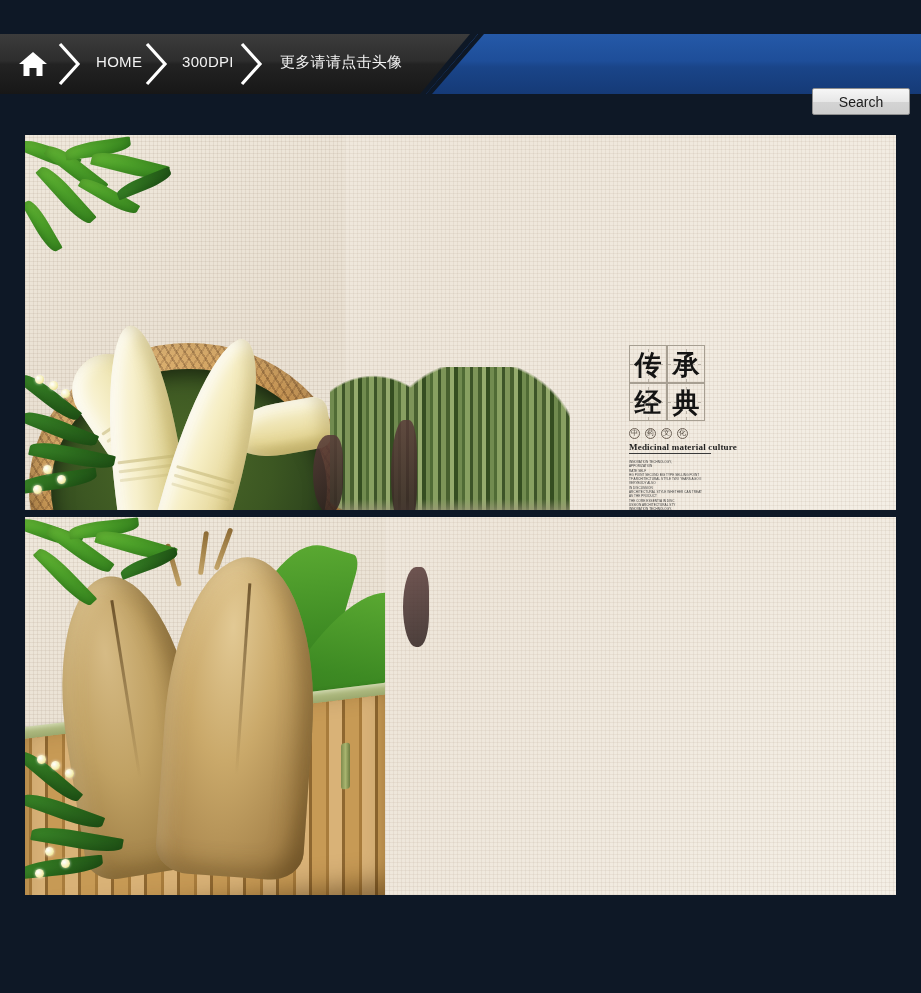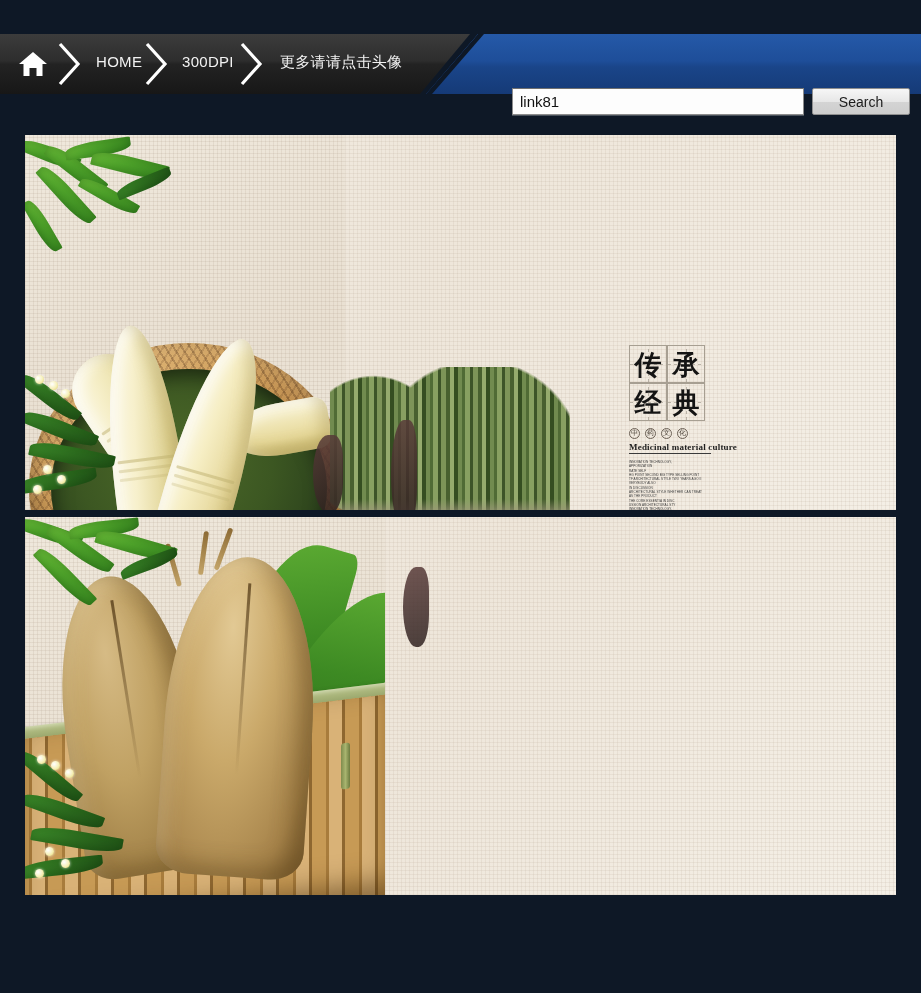--- a/index.html
+++ b/index.html
@@ -349,21 +349,20 @@
   </div>
   <div class="crumb" style="left:182px">300DPI</div>
 
   <div class="chev" style="left:238px">
     <svg width="26" height="44" viewBox="0 0 26 44">
         <path d="M4 2 L22 22 L4 42" stroke="#ffffff" stroke-width="3.2" fill="none"></path>
       </svg>
   </div>
   <div class="crumb cn" style="left:280px">更多请请点击头像</div>
 
-  <input class="search-field" type="text" value="link81" style="">
   <button class="search-btn">Search</button>
 </div>
 
 <div class="banner" id="banner-1">
 
   <div class="photo">
     <div class="photo-bg"></div>
 
     <div class="basket">
       <div class="basket-weave"></div>

